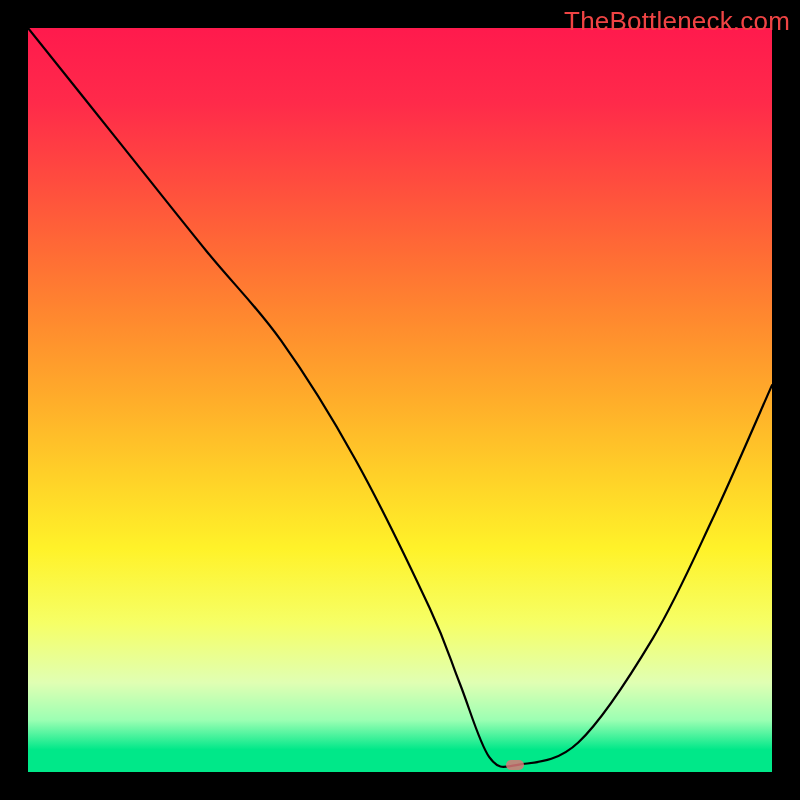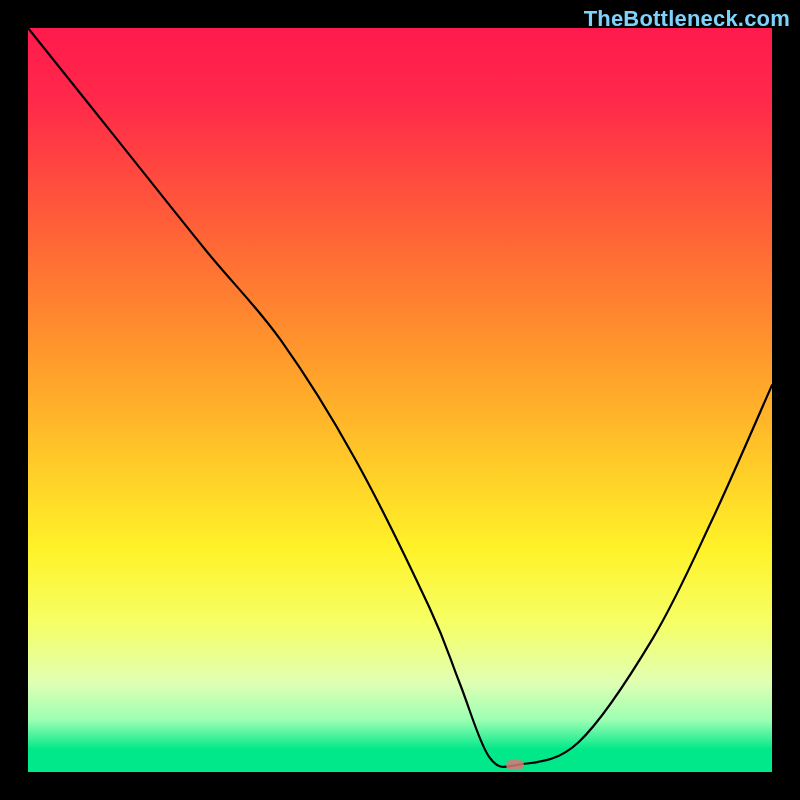--- a/index.html
+++ b/index.html
@@ -37,23 +37,23 @@
       #e0ffb3 88%,
       #9cffb3 93%,
       #00e889 97%,
       #00e889 100%
     );
   }
   .watermark {
     position: absolute;
     top: 6px;
     right: 10px;
-    color: #7dd3fc;
-    font-size: 22px;
-    font-weight: 700;
+    color: #ef4444;
+    font-size: 26px;
+    font-weight: 400;
     letter-spacing: 0.2px;
     user-select: none;
   }
   svg.curve {
     position: absolute;
     left: 0;
     top: 0;
     width: 744px;
     height: 744px;
   }

